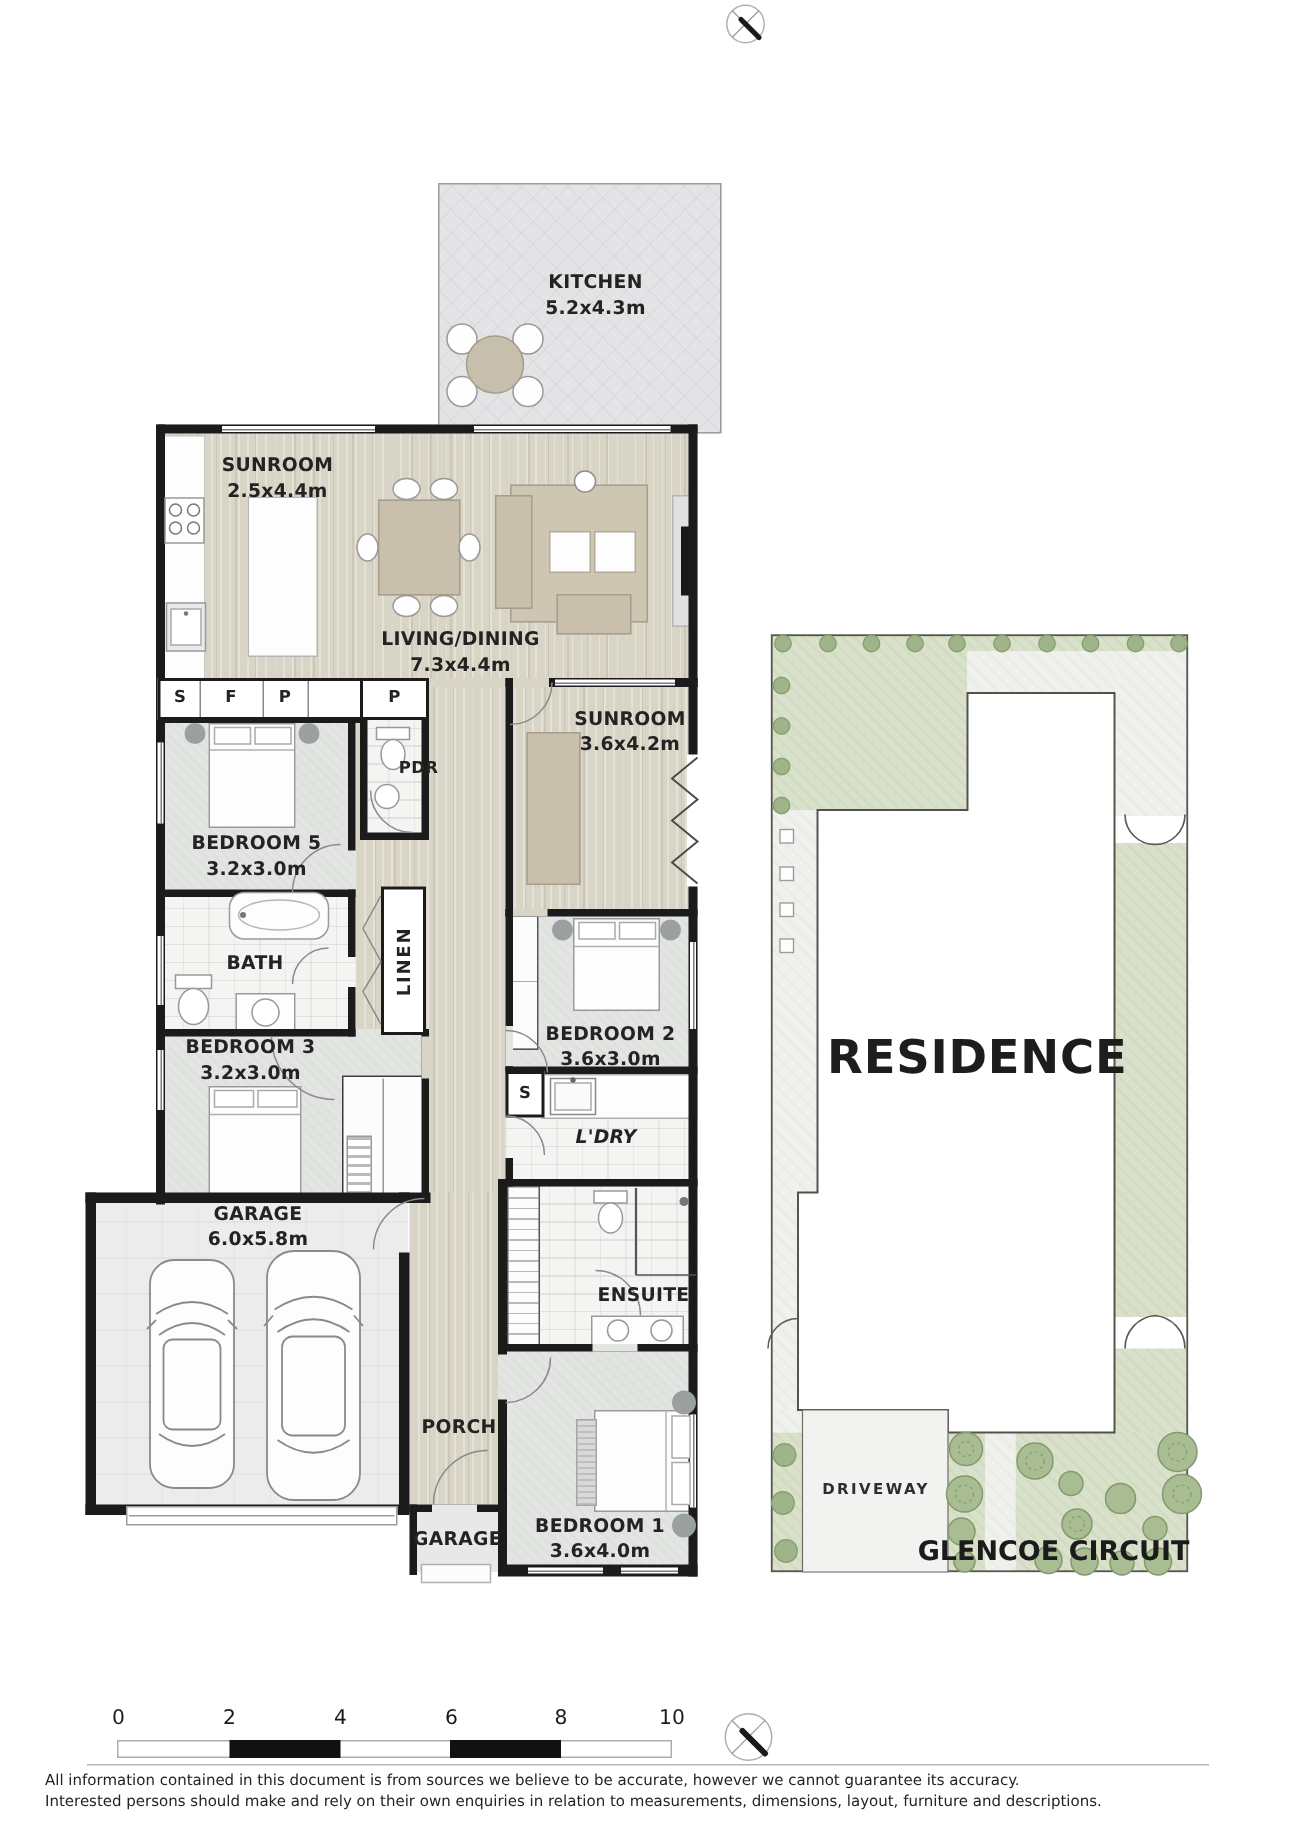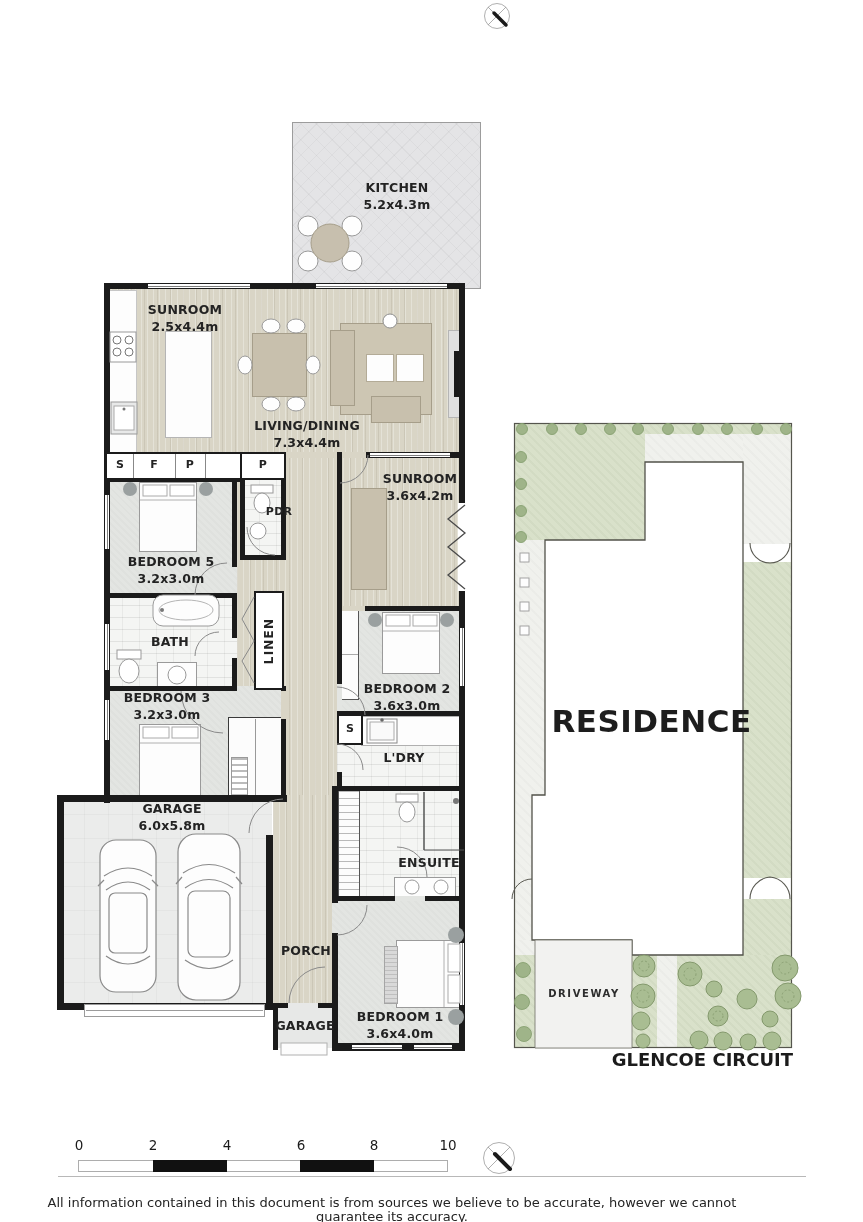--- a/index.html
+++ b/index.html
@@ -39,21 +39,21 @@
           font-size:12.5px;font-weight:600;color:#232323;letter-spacing:.2px;line-height:16.5px;}
   .sm{font-size:11px;line-height:12px;}
   .vlabel{position:absolute;transform:translate(-50%,-50%) rotate(-90deg);font-size:12px;
           font-weight:600;letter-spacing:1.2px;color:#232323;white-space:nowrap;}
   .residence{position:absolute;transform:translateX(-50%);font-size:31px;font-weight:700;
              letter-spacing:.5px;color:#1d1d1d;white-space:nowrap;}
   .street{position:absolute;font-size:18px;font-weight:700;color:#1b1b1b;white-space:nowrap;}
   .driveway{position:absolute;transform:translateX(-50%);font-size:10px;font-weight:600;
             letter-spacing:1.6px;color:#2d2d2d;white-space:nowrap;}
   .tick{position:absolute;transform:translateX(-50%);font-size:13.5px;color:#1a1a1a;}
-  .disc{position:absolute;left:30px;width:724px;text-align:center;font-size:13px;color:#242424;line-height:13.5px;margin-top:15px;}
+  .disc{position:absolute;left:30px;width:724px;font-size:10px;color:#242424;line-height:13.5px;}
   .furn{position:absolute;background:#fdfdfd;border:1px solid #9a9a9a;box-sizing:border-box;}
   .tan{background:#c8c0ad;border:1px solid #a69e8a;}
   .robe{position:absolute;background:#fcfcfc;border:1px solid #555;box-sizing:border-box;}
   svg{display:block;}
 </style>
 </head>
 <body>
 
 <div id="page">
 
@@ -398,49 +398,50 @@
   <div class="rlabel" style="left:170px;top:634px;">BATH</div>
   <div class="vlabel" style="left:269px;top:641px;">LINEN</div>
   <div class="rlabel" style="left:167px;top:690px;">
     <div>BEDROOM 3</div>
     <div>3.2x3.0m</div>
   </div>
   <div class="rlabel" style="left:407px;top:681px;">
     <div>BEDROOM 2</div>
     <div>3.6x3.0m</div>
   </div>
-  <div class="rlabel" style="left:404px;top:750px;">L'DRY</div>
+  <div class="rlabel" style="left:404px;top:750px;font-style:italic;">L'DRY</div>
   <div class="rlabel" style="left:172px;top:801px;">
     <div>GARAGE</div>
     <div>6.0x5.8m</div>
   </div>
   <div class="rlabel" style="left:429px;top:855px;">ENSUITE</div>
   <div class="rlabel" style="left:306px;top:943px;">PORCH</div>
   <div class="rlabel" style="left:305px;top:1018px;">GARAGE</div>
   <div class="rlabel" style="left:400px;top:1009px;">
     <div>BEDROOM 1</div>
     <div>3.6x4.0m</div>
   </div>
 
   <div class="rlabel sm" style="left:120px;top:459px;">S</div>
   <div class="rlabel sm" style="left:154px;top:459px;">F</div>
   <div class="rlabel sm" style="left:190px;top:459px;">P</div>
   <div class="rlabel sm" style="left:263px;top:459px;">P</div>
   <div class="rlabel sm" style="left:350px;top:723px;">S</div>
 
-  <div class="residence" style="left:646px;top:703px;padding-left:11px;">RESIDENCE</div>
+  <div class="residence" style="left:646px;top:687px;padding-left:11px;">RESIDENCE</div>
   <div class="driveway" style="left:584px;top:988px;">DRIVEWAY</div>
-  <div class="street" style="right:70px;top:1049px;margin-left:16px;">GLENCOE CIRCUIT</div>
+  <div class="street" style="right:70px;top:1024px;margin-left:16px;">GLENCOE CIRCUIT</div>
 
   <div class="tick" style="left:79px;top:1137px;">0</div>
   <div class="tick" style="left:153px;top:1137px;">2</div>
   <div class="tick" style="left:227px;top:1137px;">4</div>
   <div class="tick" style="left:301px;top:1137px;">6</div>
   <div class="tick" style="left:374px;top:1137px;">8</div>
   <div class="tick" style="left:448px;top:1137px;">10</div>
   <div class="abs" style="left:78px;top:1160px;width:370px;height:12px;background:#fff;border:1px solid #adadad;box-sizing:border-box;"></div>
   <div class="abs" style="left:153px;top:1160px;width:74px;height:12px;background:#111;"></div>
   <div class="abs" style="left:300px;top:1160px;width:74px;height:12px;background:#111;"></div>
   <div class="abs" style="left:58px;top:1176px;width:748px;height:1px;background:#b8b8b8;"></div>
 
   <div class="disc" style="top:1181px;">All information contained in this document is from sources we believe to be accurate, however we cannot guarantee its accuracy.</div>
+  <div class="disc" style="top:1195px;">Interested persons should make and rely on their own enquiries in relation to measurements, dimensions, layout, furniture and descriptions.</div>
 
 </div>
 
 </body></html>

